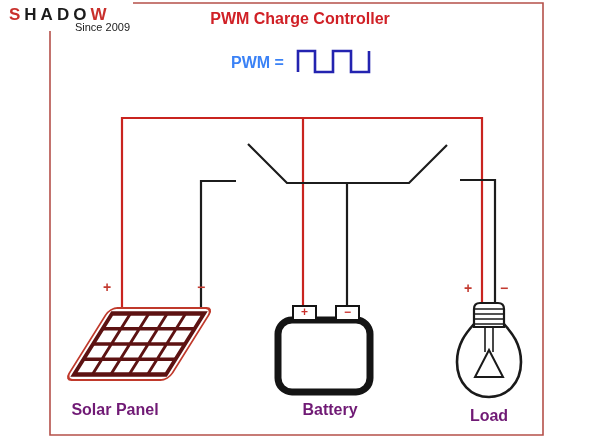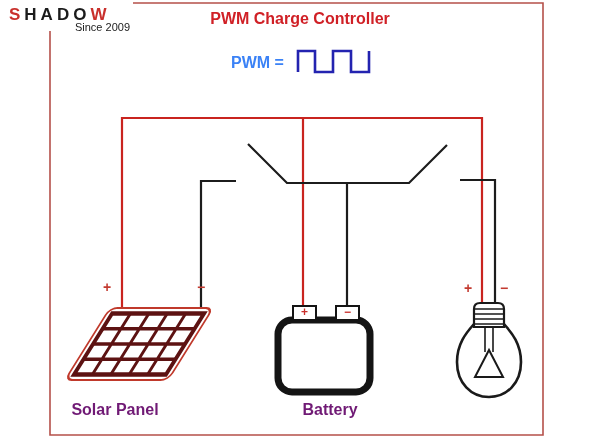--- a/index.html
+++ b/index.html
@@ -73,14 +73,15 @@
   <div class="abs sign" style="left:197px;top:280px;">−</div>
 
   <div class="abs sign" style="left:464px;top:281px;">+</div>
   <div class="abs sign" style="left:500px;top:281px;">−</div>
 
   <div class="term" style="left:292px;top:305px;">+</div>
   <div class="term" style="left:335px;top:305px;">−</div>
 
   <div class="comp-label" style="left:35px;top:401px;">Solar Panel</div>
   <div class="comp-label" style="left:250px;top:401px;">Battery</div>
+  <div class="comp-label" style="left:409px;top:407px;">Load</div>
 
 </div>
 
 </body></html>

